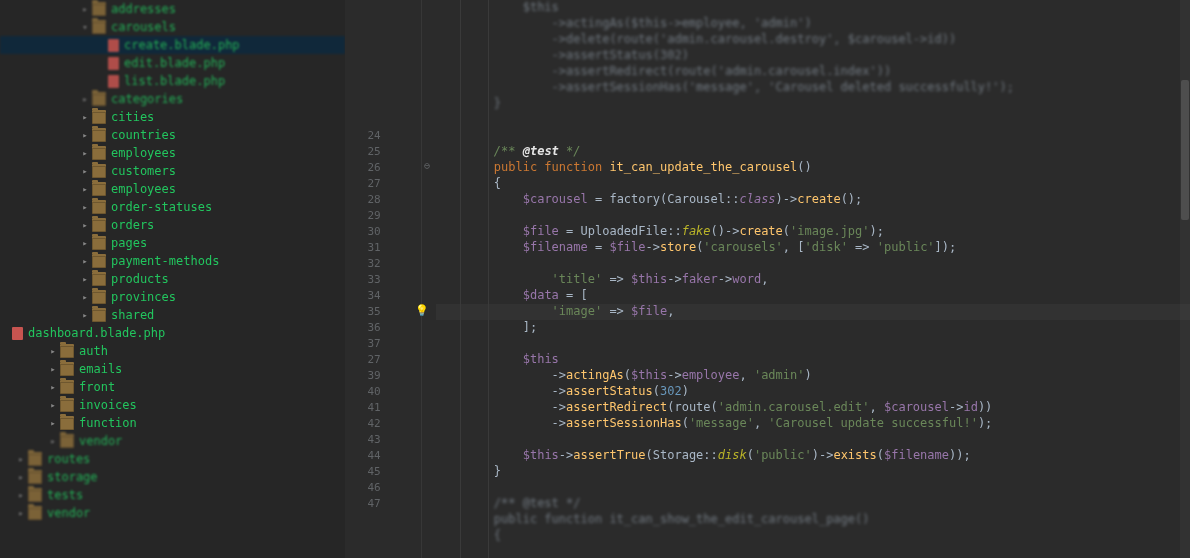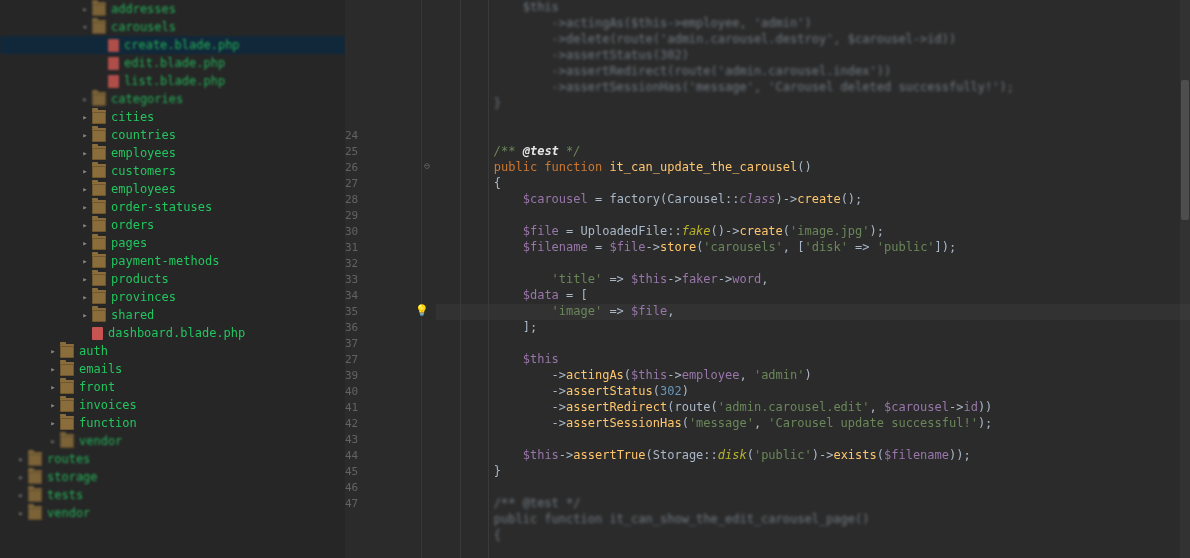--- a/index.html
+++ b/index.html
@@ -32,21 +32,21 @@
   .folder-icon,.file-icon{display:inline-block;width:14px;height:12px;margin-right:5px;position:relative}
   .folder-icon{background:#8a6d3b;border-radius:1px;border-top:2px solid #8a6d3b;box-shadow:inset 0 0 0 1px rgba(0,0,0,.2)}
   .folder-icon::before{content:'';position:absolute;top:-4px;left:0;width:6px;height:2px;background:#8a6d3b;border-radius:1px 1px 0 0}
   .file-icon{background:#5a7a3a;border-radius:1px;height:13px;width:11px}
   .file-icon.php{background:#c75450}
   .blur{filter:blur(1.2px);opacity:.85}
   .selected{background:var(--selected)}
   .label{color:#22c55e}
 
   .editor-area{flex:1;display:flex;background:var(--bg);position:relative;overflow:hidden}
-  .gutter{width:58px;background:var(--bg);text-align:left;padding-right:18px;color:var(--gutter-fg);user-select:none;border-right:1px solid #373737;position:relative}
+  .gutter{width:58px;background:var(--bg);text-align:center;padding-right:18px;color:var(--gutter-fg);user-select:none;border-right:1px solid #373737;position:relative}
   .gutter .ln{height:16px;line-height:16px;font-size:11px}
   .lightbulb{position:absolute;left:70px;font-size:11px}
   .code{flex:1;padding-left:14px;position:relative}
   .code .row{height:16px;white-space:pre}
   .hlrow{background:var(--hl)}
   .guide{position:absolute;top:0;bottom:0;border-left:1px solid #3a3a3a}
   .fold{position:absolute;color:#606366;font-size:10px;left:-12px}
   .kw{color:var(--kw)}
   .def{color:var(--def)}
   .str{color:var(--str)}
@@ -150,21 +150,21 @@
         <li style="padding-left: 80px;">
           <span class="arrow">▸</span>
           <span class="folder-icon"></span>
           <span class="label">provinces</span>
         </li>
         <li style="padding-left: 80px;">
           <span class="arrow">▸</span>
           <span class="folder-icon"></span>
           <span class="label">shared</span>
         </li>
-        <li style="padding-left: 80px;">
+        <li style="">
           <span class="arrow"></span>
           <span class="file-icon php"></span>
           <span class="label">dashboard.blade.php</span>
         </li>
         <li style="padding-left: 48px;">
           <span class="arrow">▸</span>
           <span class="folder-icon"></span>
           <span class="label">auth</span>
         </li>
         <li style="padding-left: 48px;">

